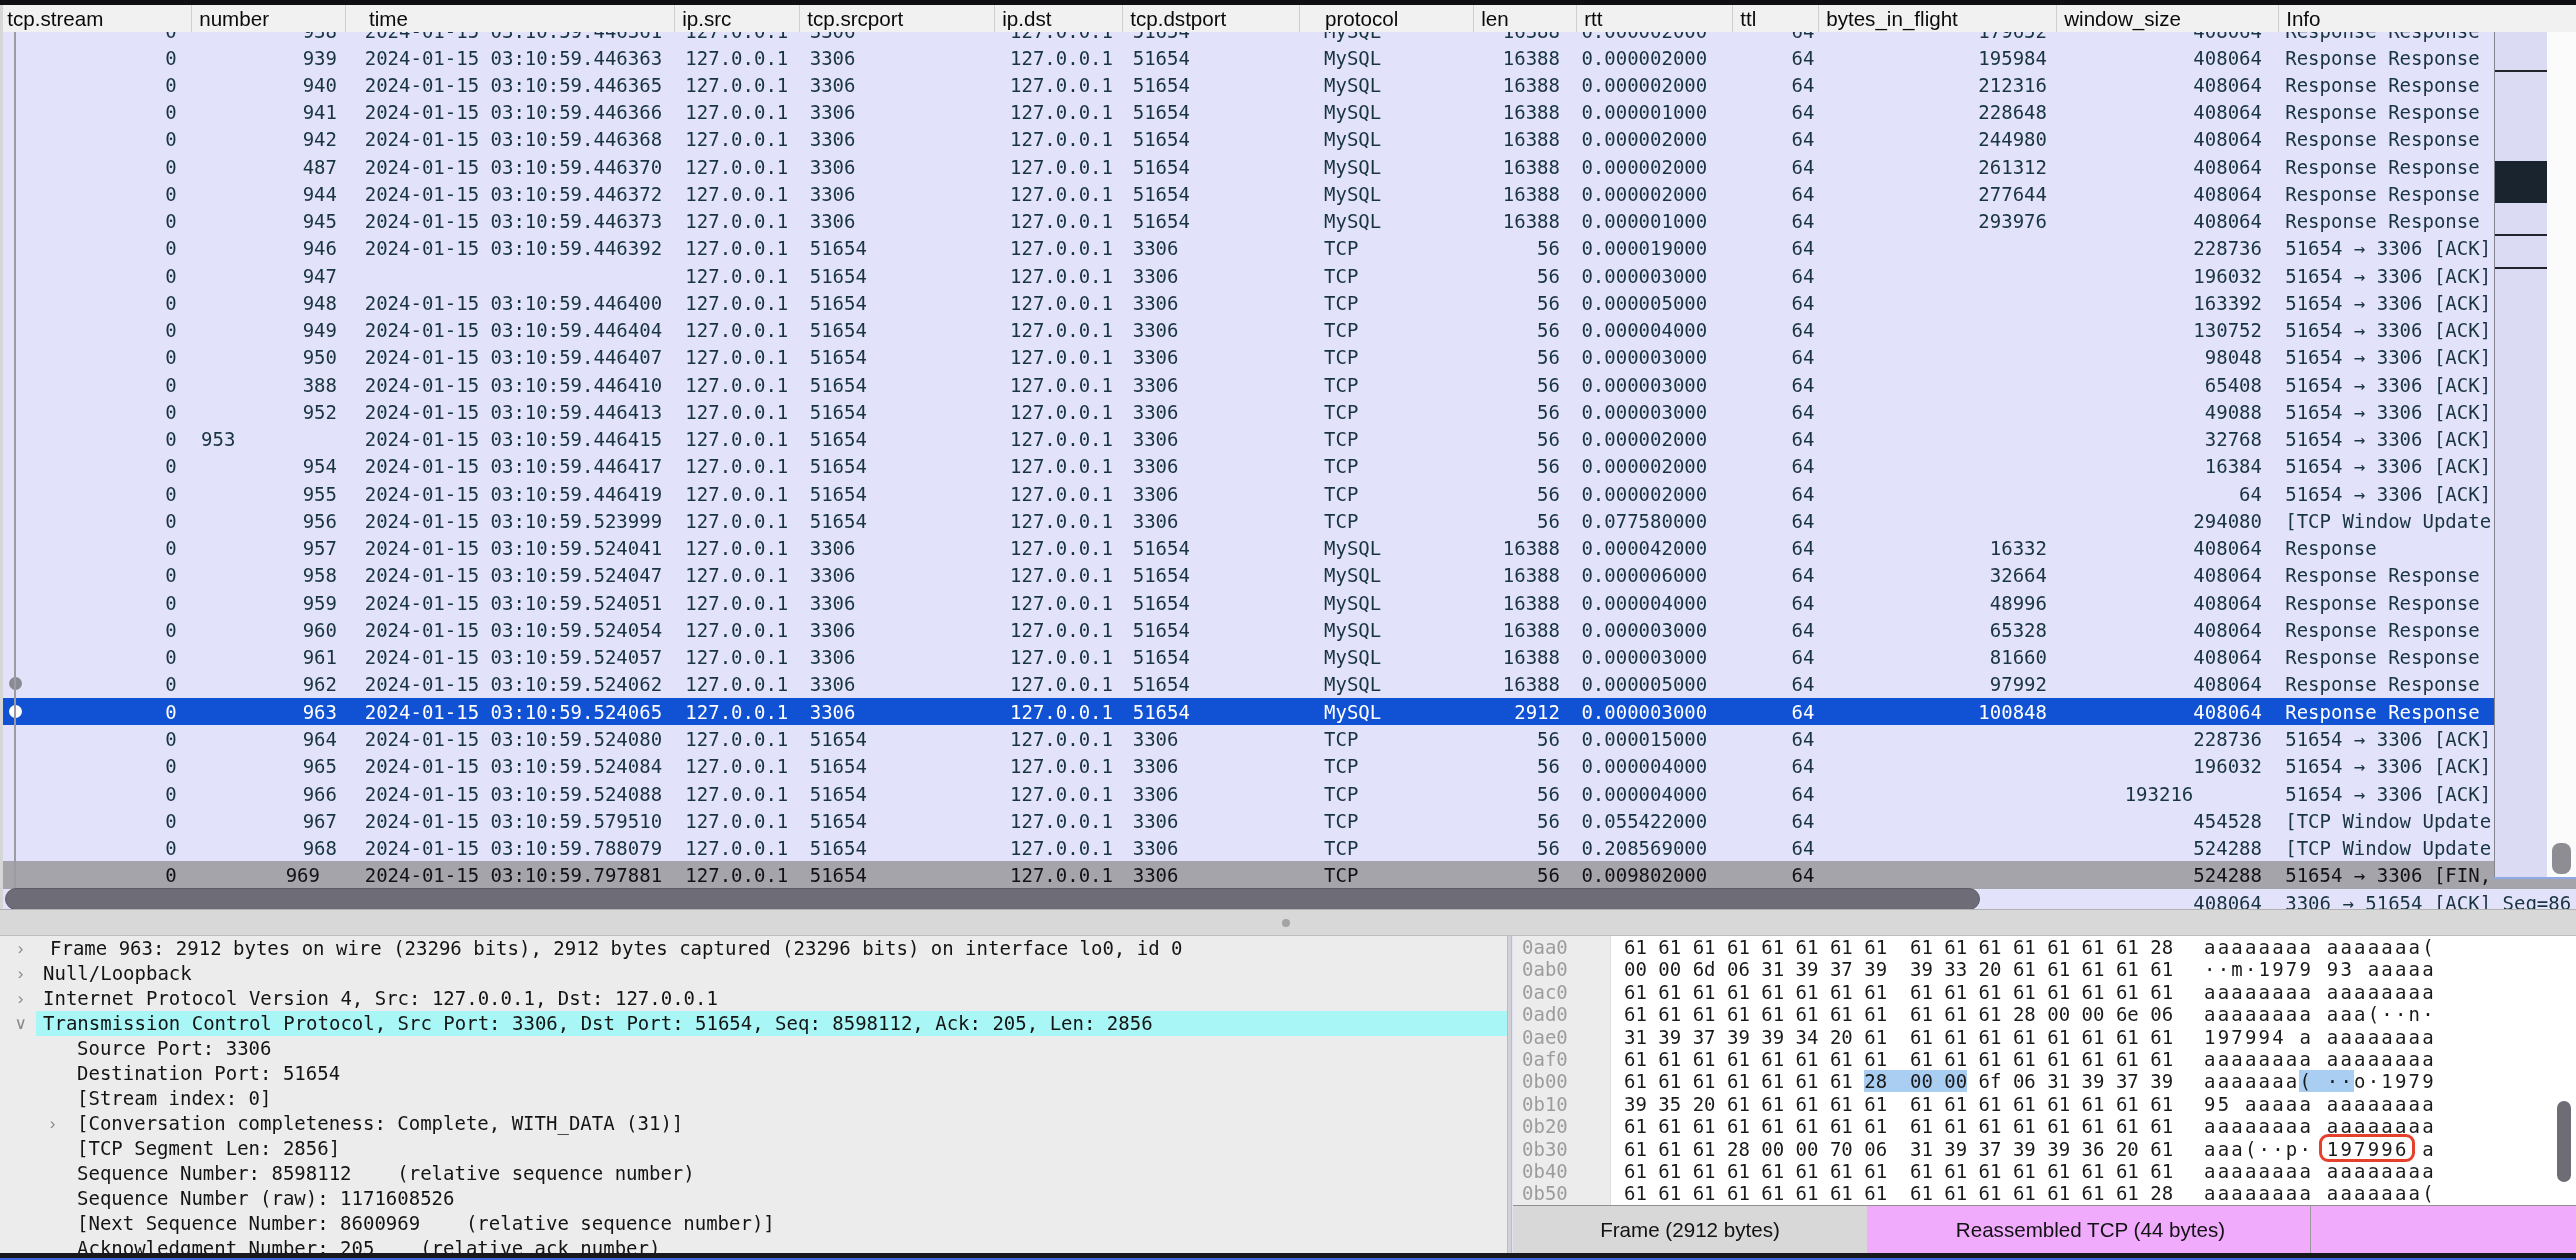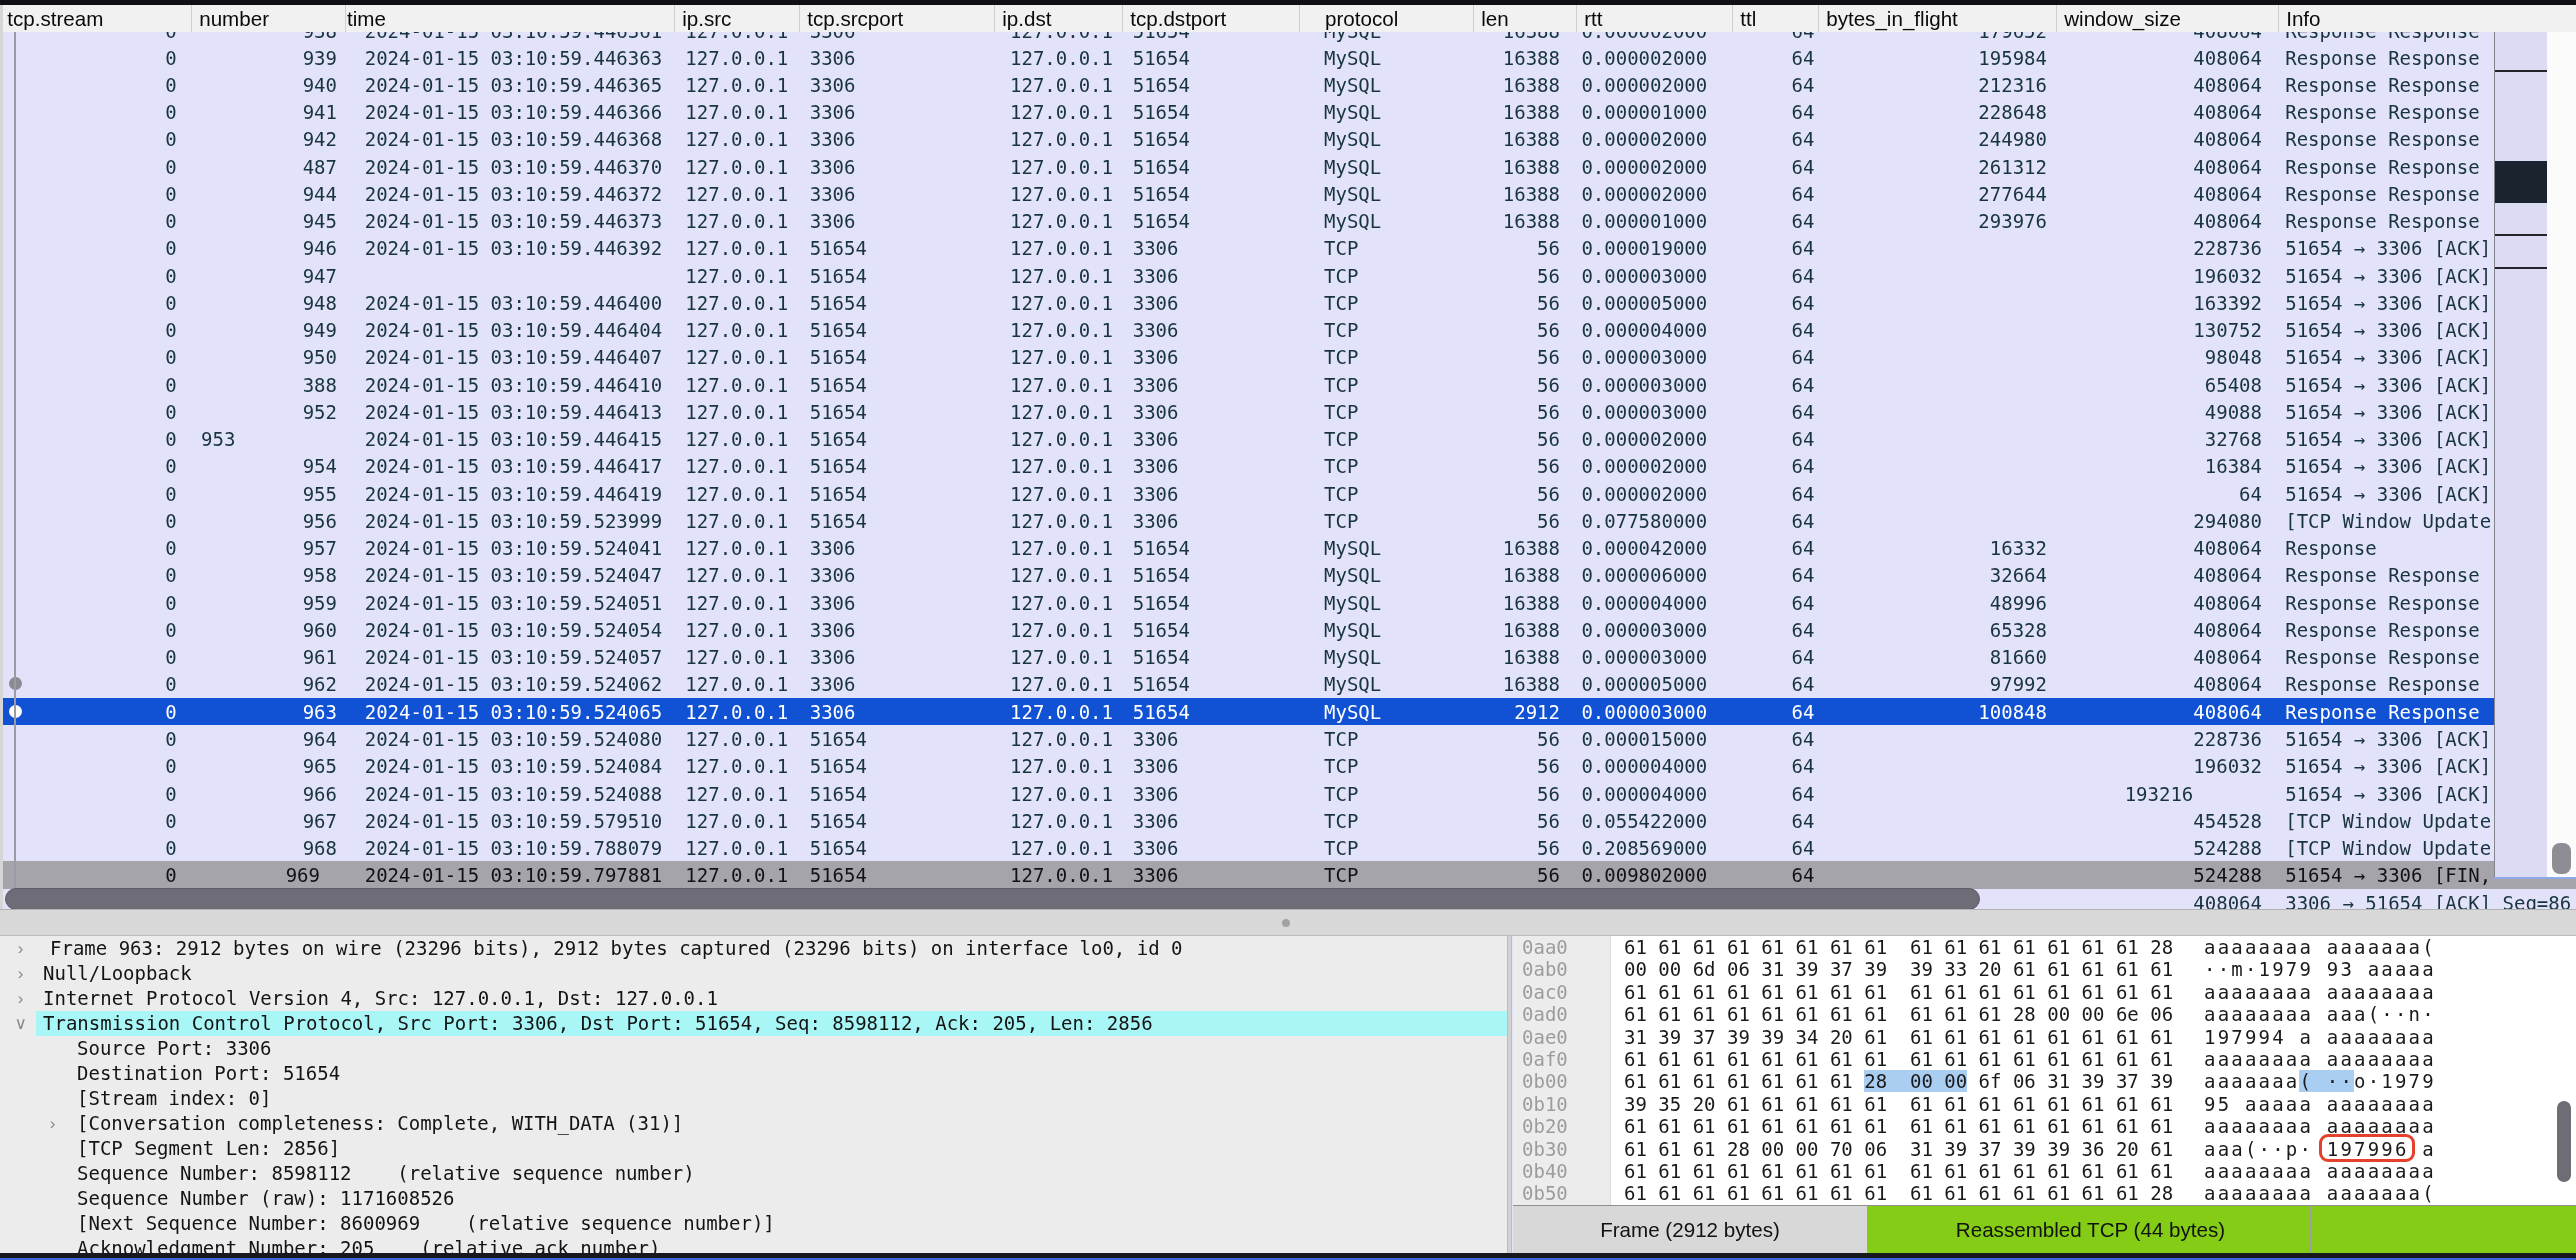--- a/index.html
+++ b/index.html
@@ -51,37 +51,37 @@
   .hxline{position:relative;height:22.4px;line-height:22.4px;font-size:19px;color:#1a1a1a;white-space:pre;}
   .hxaddr{position:absolute;left:9px;color:#9c9c9c;}
   .hxbytes{position:absolute;left:111px;}
   .hxascii{position:absolute;left:691px;letter-spacing:2.2px;}
   .hxhl{background:#aacdf2;}
   .redbox{position:relative;}
   .redbox::after{content:"";position:absolute;left:-8px;right:-6.3px;top:-3.6px;bottom:-2.7px;
                  border:3.6px solid #e5402b;border-radius:9px;}
   #hex-vthumb{left:2557px;top:1101px;width:14.3px;height:81px;border-radius:7.2px;background:#6e6d75;}
   
-  #tabbar{left:1513px;top:1205px;width:1063px;height:48px;background:#84cc16;border-top:0.9px solid #909090;box-sizing:border-box;}
+  #tabbar{left:1513px;top:1205px;width:1063px;height:48px;background:#f0abfc;border-top:0.9px solid #909090;box-sizing:border-box;}
   .btab{position:absolute;top:0;height:47px;line-height:47px;text-align:center;
         font-family:"Liberation Sans",sans-serif;font-size:20.6px;color:#121212;box-sizing:border-box;}
   .btab.active{background:#d8d8d8;}
   .btab.inactive{border-right:0.9px solid #9b9b9b;}
   #left-edge{left:0;top:4.5px;width:2.7px;height:905px;background:#d6d6d6;}
 </style>
 </head>
 <body>
 
 <div id="window">
   <div class="abs" id="top-edge"></div>
 
   <div class="abs" id="pkt-header">
       <div class="hcell first" style="left: 0px; width: 191px; padding-left: 7.2px;">tcp.stream</div>
       <div class="hcell" style="left: 191px; width: 155px; padding-left: 7.2px;">number</div>
-      <div class="hcell" style="left: 345px; width: 328px; padding-left: 1px;">time</div>
+      <div class="hcell" style="left: 345px; width: 328px; padding-left: 23px;">time</div>
       <div class="hcell" style="left: 674px; width: 125px; padding-left: 7.2px;">ip.src</div>
       <div class="hcell" style="left: 799px; width: 195px; padding-left: 7.2px;">tcp.srcport</div>
       <div class="hcell" style="left: 994px; width: 128px; padding-left: 7.2px;">ip.dst</div>
       <div class="hcell" style="left: 1122px; width: 176px; padding-left: 7.2px;">tcp.dstport</div>
       <div class="hcell" style="left: 1299px; width: 175px; padding-left: 25px;">protocol</div>
       <div class="hcell" style="left: 1473px; width: 103px; padding-left: 7.2px;">len</div>
       <div class="hcell" style="left: 1576px; width: 156px; padding-left: 7.2px;">rtt</div>
       <div class="hcell" style="left: 1732px; width: 86px; padding-left: 7.2px;">ttl</div>
       <div class="hcell" style="left: 1818px; width: 238px; padding-left: 7.2px;">bytes_in_flight</div>
       <div class="hcell" style="left: 2056px; width: 222px; padding-left: 7.2px;">window_size</div>

